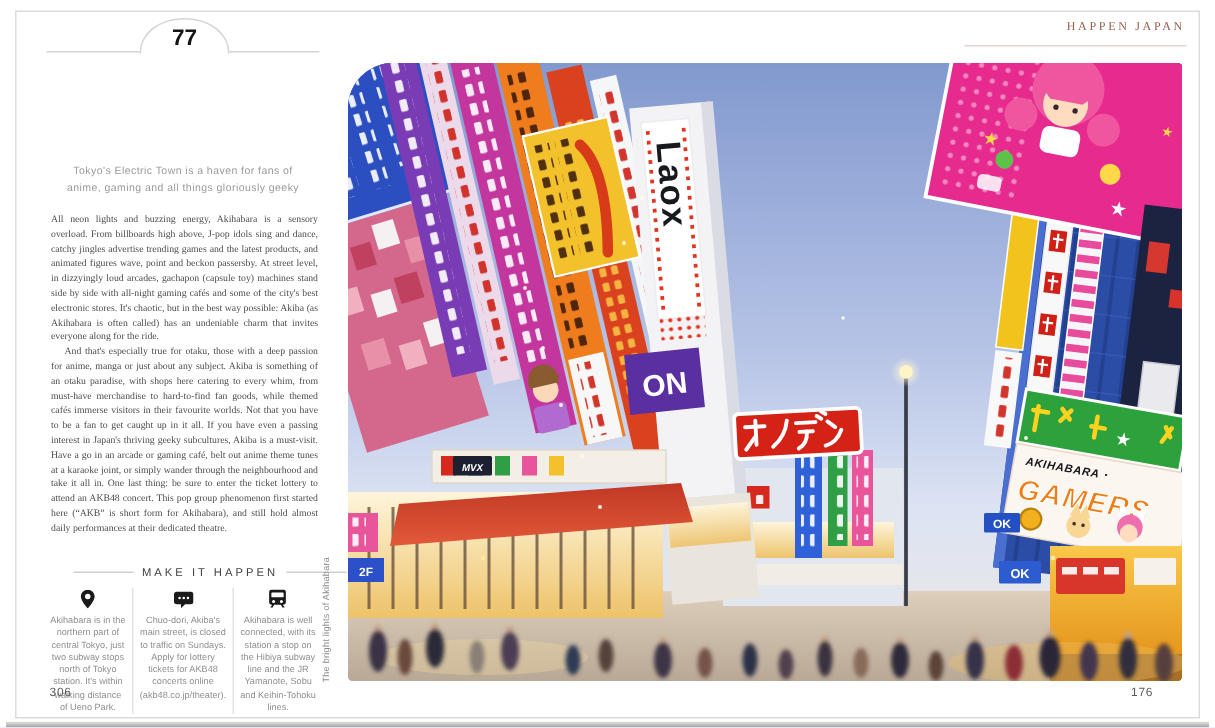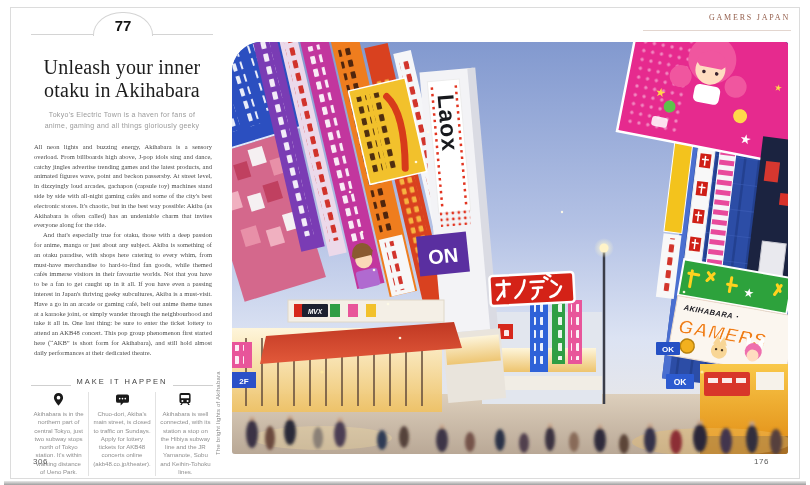--- a/index.html
+++ b/index.html
@@ -25,21 +25,21 @@
          color:#1c1c1c;letter-spacing:.2px;}
   .subtitle{position:absolute;left:37px;top:110px;width:170px;text-align:center;
          font-size:7px;line-height:1.55;color:#9a9a9a;letter-spacing:.3px;}
   
   .body-text{position:absolute;left:34px;top:142px;width:178px;
          font-family:"Liberation Serif",serif;font-size:6.5px;line-height:9.8px;
          color:#4b4b4b;text-align:justify;}
   .body-text p{margin:0;}
   .body-text p + p{text-indent:9px;}
   
-  .mih-head{position:absolute;left:31px;top:377px;width:182px;display:flex;align-items:flex-end;gap:6px;}
+  .mih-head{position:absolute;left:49px;top:377px;width:182px;display:flex;align-items:center;gap:6px;}
   .mih-head .rule{flex:1;height:1px;background:#cfcfcf;}
   .mih-label{font-size:7.5px;letter-spacing:2px;color:#3f3f3f;white-space:nowrap;}
   .tips{position:absolute;left:29px;top:392px;width:186px;display:flex;}
   .tip{flex:1;padding:0 4px;text-align:center;}
   .tip + .tip{border-left:1px solid #e2e2e2;}
   .tip-icon{height:15px;display:flex;align-items:center;justify-content:center;margin-bottom:3px;}
   .tip-text{font-size:6.1px;line-height:8.3px;color:#8f8f8f;}
   
   .pageno{position:absolute;top:457px;font-size:8px;color:#5a5a5a;letter-spacing:.5px;}
   .pageno.left{left:33px;}
@@ -56,24 +56,23 @@
 <body>
 
 <div class="spread">
   <div class="frame"></div>
 
   <div class="badge-line"></div>
   <div class="badge-arc">
     <span>77</span>
   </div>
 
-  <div class="kicker">GAMERS JAPAN</div>
+  <div class="kicker">HAPPEN JAPAN</div>
   <div class="kicker-rule"></div>
 
-  <h1 class="title" style="margin:0;font-weight:400;">Unleash your inner otaku in Akihabara</h1>
   <div class="subtitle">Tokyo's Electric Town is a haven for fans of anime, gaming and all things gloriously geeky</div>
 
   <div class="body-text">
     <p>All neon lights and buzzing energy, Akihabara is a sensory overload. From billboards high above, J-pop idols sing and dance, catchy jingles advertise trending games and the latest products, and animated figures wave, point and beckon passersby. At street level, in dizzyingly loud arcades, gachapon (capsule toy) machines stand side by side with all-night gaming cafés and some of the city's best electronic stores. It's chaotic, but in the best way possible: Akiba (as Akihabara is often called) has an undeniable charm that invites everyone along for the ride.</p>
     <p>And that's especially true for otaku, those with a deep passion for anime, manga or just about any subject. Akiba is something of an otaku paradise, with shops here catering to every whim, from must-have merchandise to hard-to-find fan goods, while themed cafés immerse visitors in their favourite worlds. Not that you have to be a fan to get caught up in it all. If you have even a passing interest in Japan's thriving geeky subcultures, Akiba is a must-visit. Have a go in an arcade or gaming café, belt out anime theme tunes at a karaoke joint, or simply wander through the neighbourhood and take it all in. One last thing: be sure to enter the ticket lottery to attend an AKB48 concert. This pop group phenomenon first started here (“AKB” is short form for Akihabara), and still hold almost daily performances at their dedicated theatre.</p>
   </div>
 
   <div class="mih-head">
     <div class="rule"></div>
     <div class="mih-label">MAKE IT HAPPEN</div>

